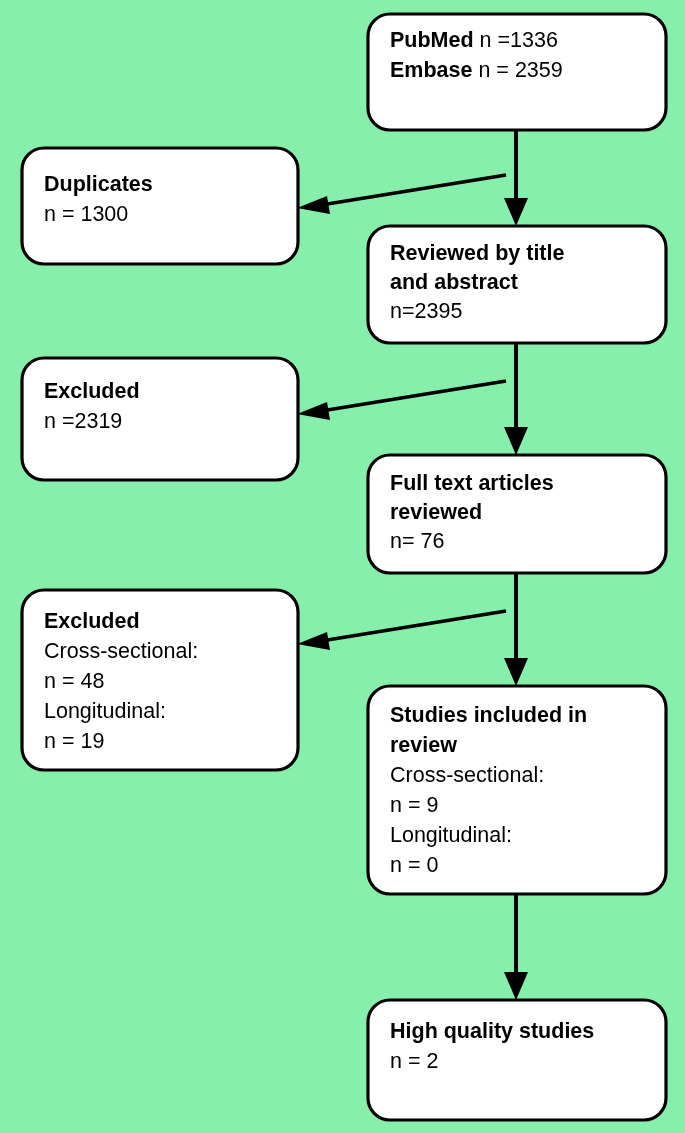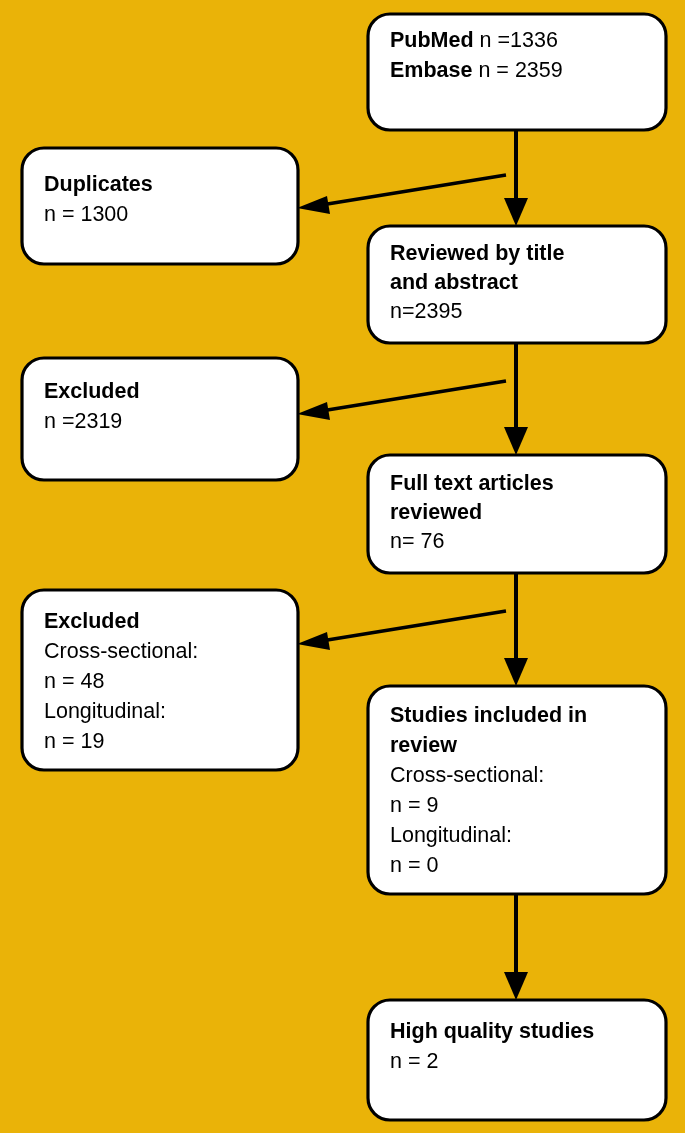--- a/index.html
+++ b/index.html
@@ -9,21 +9,21 @@
     background: #ffffff;
   }
   body {
     font-family: "Liberation Sans", sans-serif;
     color: #000000;
   }
   #diagram-root {
     position: relative;
     width: 685px;
     height: 1133px;
-    background: #eab308;
+    background: #86efac;
     overflow: hidden;
   }
   svg.flow-canvas {
     position: absolute;
     top: 0;
     left: 0;
     width: 685px;
     height: 1133px;
     display: block;
   }

